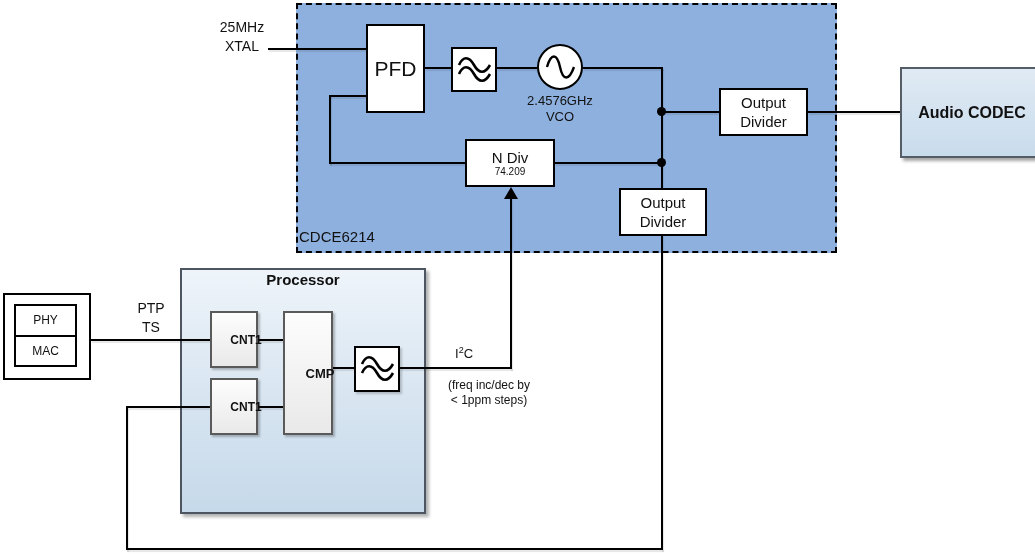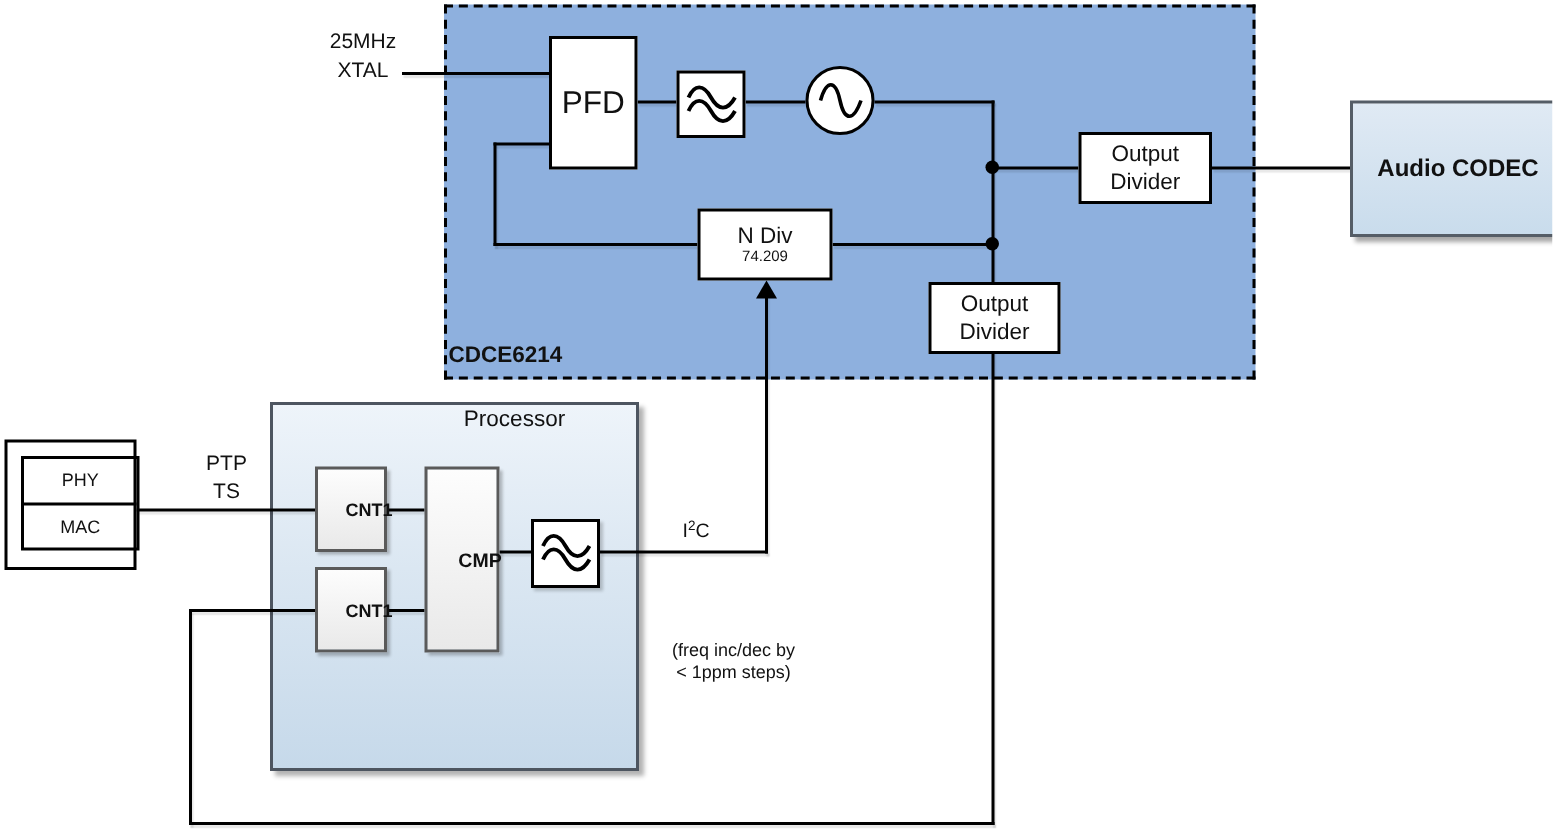--- a/index.html
+++ b/index.html
@@ -60,35 +60,35 @@
     border: 2px solid #5a5a5a; box-shadow: 2px 2px 2px rgba(0,0,0,0.25);
     display: flex; align-items: center; justify-content: center;
     font-weight: bold; font-size: 12px; padding-left: 24px;
   }
   .cnt1a { left: 210px; top: 311px; width: 48px; height: 57px; }
   .cnt1b { left: 210px; top: 378px; width: 48px; height: 57px; }
   .cmp   { left: 283px; top: 311px; width: 50px; height: 124px; font-size: 13px; }
   
   .phymac { position: absolute; left: 3px; top: 293px; width: 88px; height: 87px;
     background: #fff; border: 2.5px solid #000; box-sizing: border-box; z-index: 3; }
-  .phymac-inner { position: absolute; left: 9px; top: 9px; width: 79px; height: 63px;
+  .phymac-inner { position: absolute; left: 9px; top: 9px; width: 63px; height: 63px;
     border: 2px solid #000; box-sizing: border-box; display: flex; flex-direction: column; }
   .phymac-inner .cell { flex: 1; display: flex; align-items: center; justify-content: center; font-size: 12px; }
   .phymac-inner .cell.top { border-bottom: 2px solid #000; }
   
   .lbl { position: absolute; z-index: 5; font-size: 14px; line-height: 19px; text-align: center; }
-  .cdce-lbl { left: 299px; top: 228px; font-weight: bold; font-size: 15px; z-index: 5; position: absolute; }
+  .cdce-lbl { left: 299px; top: 228px; font-weight: normal; font-size: 15px; z-index: 5; position: absolute; }
   .xtal-lbl { left: 207px; top: 18px; width: 70px; }
   .ptp-lbl { left: 121px; top: 299px; width: 60px; }
   .vco-lbl { left: 505px; top: 93px; width: 110px; font-size: 13px; line-height: 16px; }
   .i2c-lbl { left: 455px; top: 341px; width: 48px; text-align: left; font-size: 13px; }
   .i2c-lbl sup { font-size: 9px; }
-  .note-lbl { left: 430px; top: 378px; width: 118px; font-size: 12px; line-height: 15px; margin-top: 48px; }
+  .note-lbl { left: 430px; top: 378px; width: 118px; font-size: 12px; line-height: 15px; }
   .proc-title { position: absolute; left: 180px; top: 271px; width: 246px; text-align: center;
-    font-weight: normal; font-size: 15px; z-index: 5; margin-left: 40px; }
+    font-weight: bold; font-size: 15px; z-index: 5; }
   svg.icon { display: block; }
 </style>
 </head>
 <body>
 
 <div id="stage">
 
   <div class="cdce-box"></div>
   <div class="cdce-lbl">CDCE6214</div>
 
@@ -128,20 +128,24 @@
       <path d="M5 15 C9 6, 15 6, 20 15 S31 24, 36 15" stroke="#000" stroke-width="2.6" fill="none"></path>
       <path d="M5 24 C9 15, 15 15, 20 24 S31 33, 36 24" stroke="#000" stroke-width="2.6" fill="none"></path>
     </svg>
   </div>
 
   <div class="blk vco">
     <svg class="icon" width="41" height="41" viewBox="0 0 41 41">
       <path d="M7 20 C11 6, 17 6, 20 20 S29 34, 34 20" stroke="#000" stroke-width="2.4" fill="none"></path>
     </svg>
   </div>
+  <div class="lbl vco-lbl">
+    <div>2.4576GHz</div>
+    <div>VCO</div>
+  </div>
 
   <div class="blk ndiv">
     <div class="t">N Div</div>
     <div class="v">74.209</div>
   </div>
 
   <div class="blk odiv1">
     <div class="l1">Output</div>
     <div class="l1">Divider</div>
   </div>

